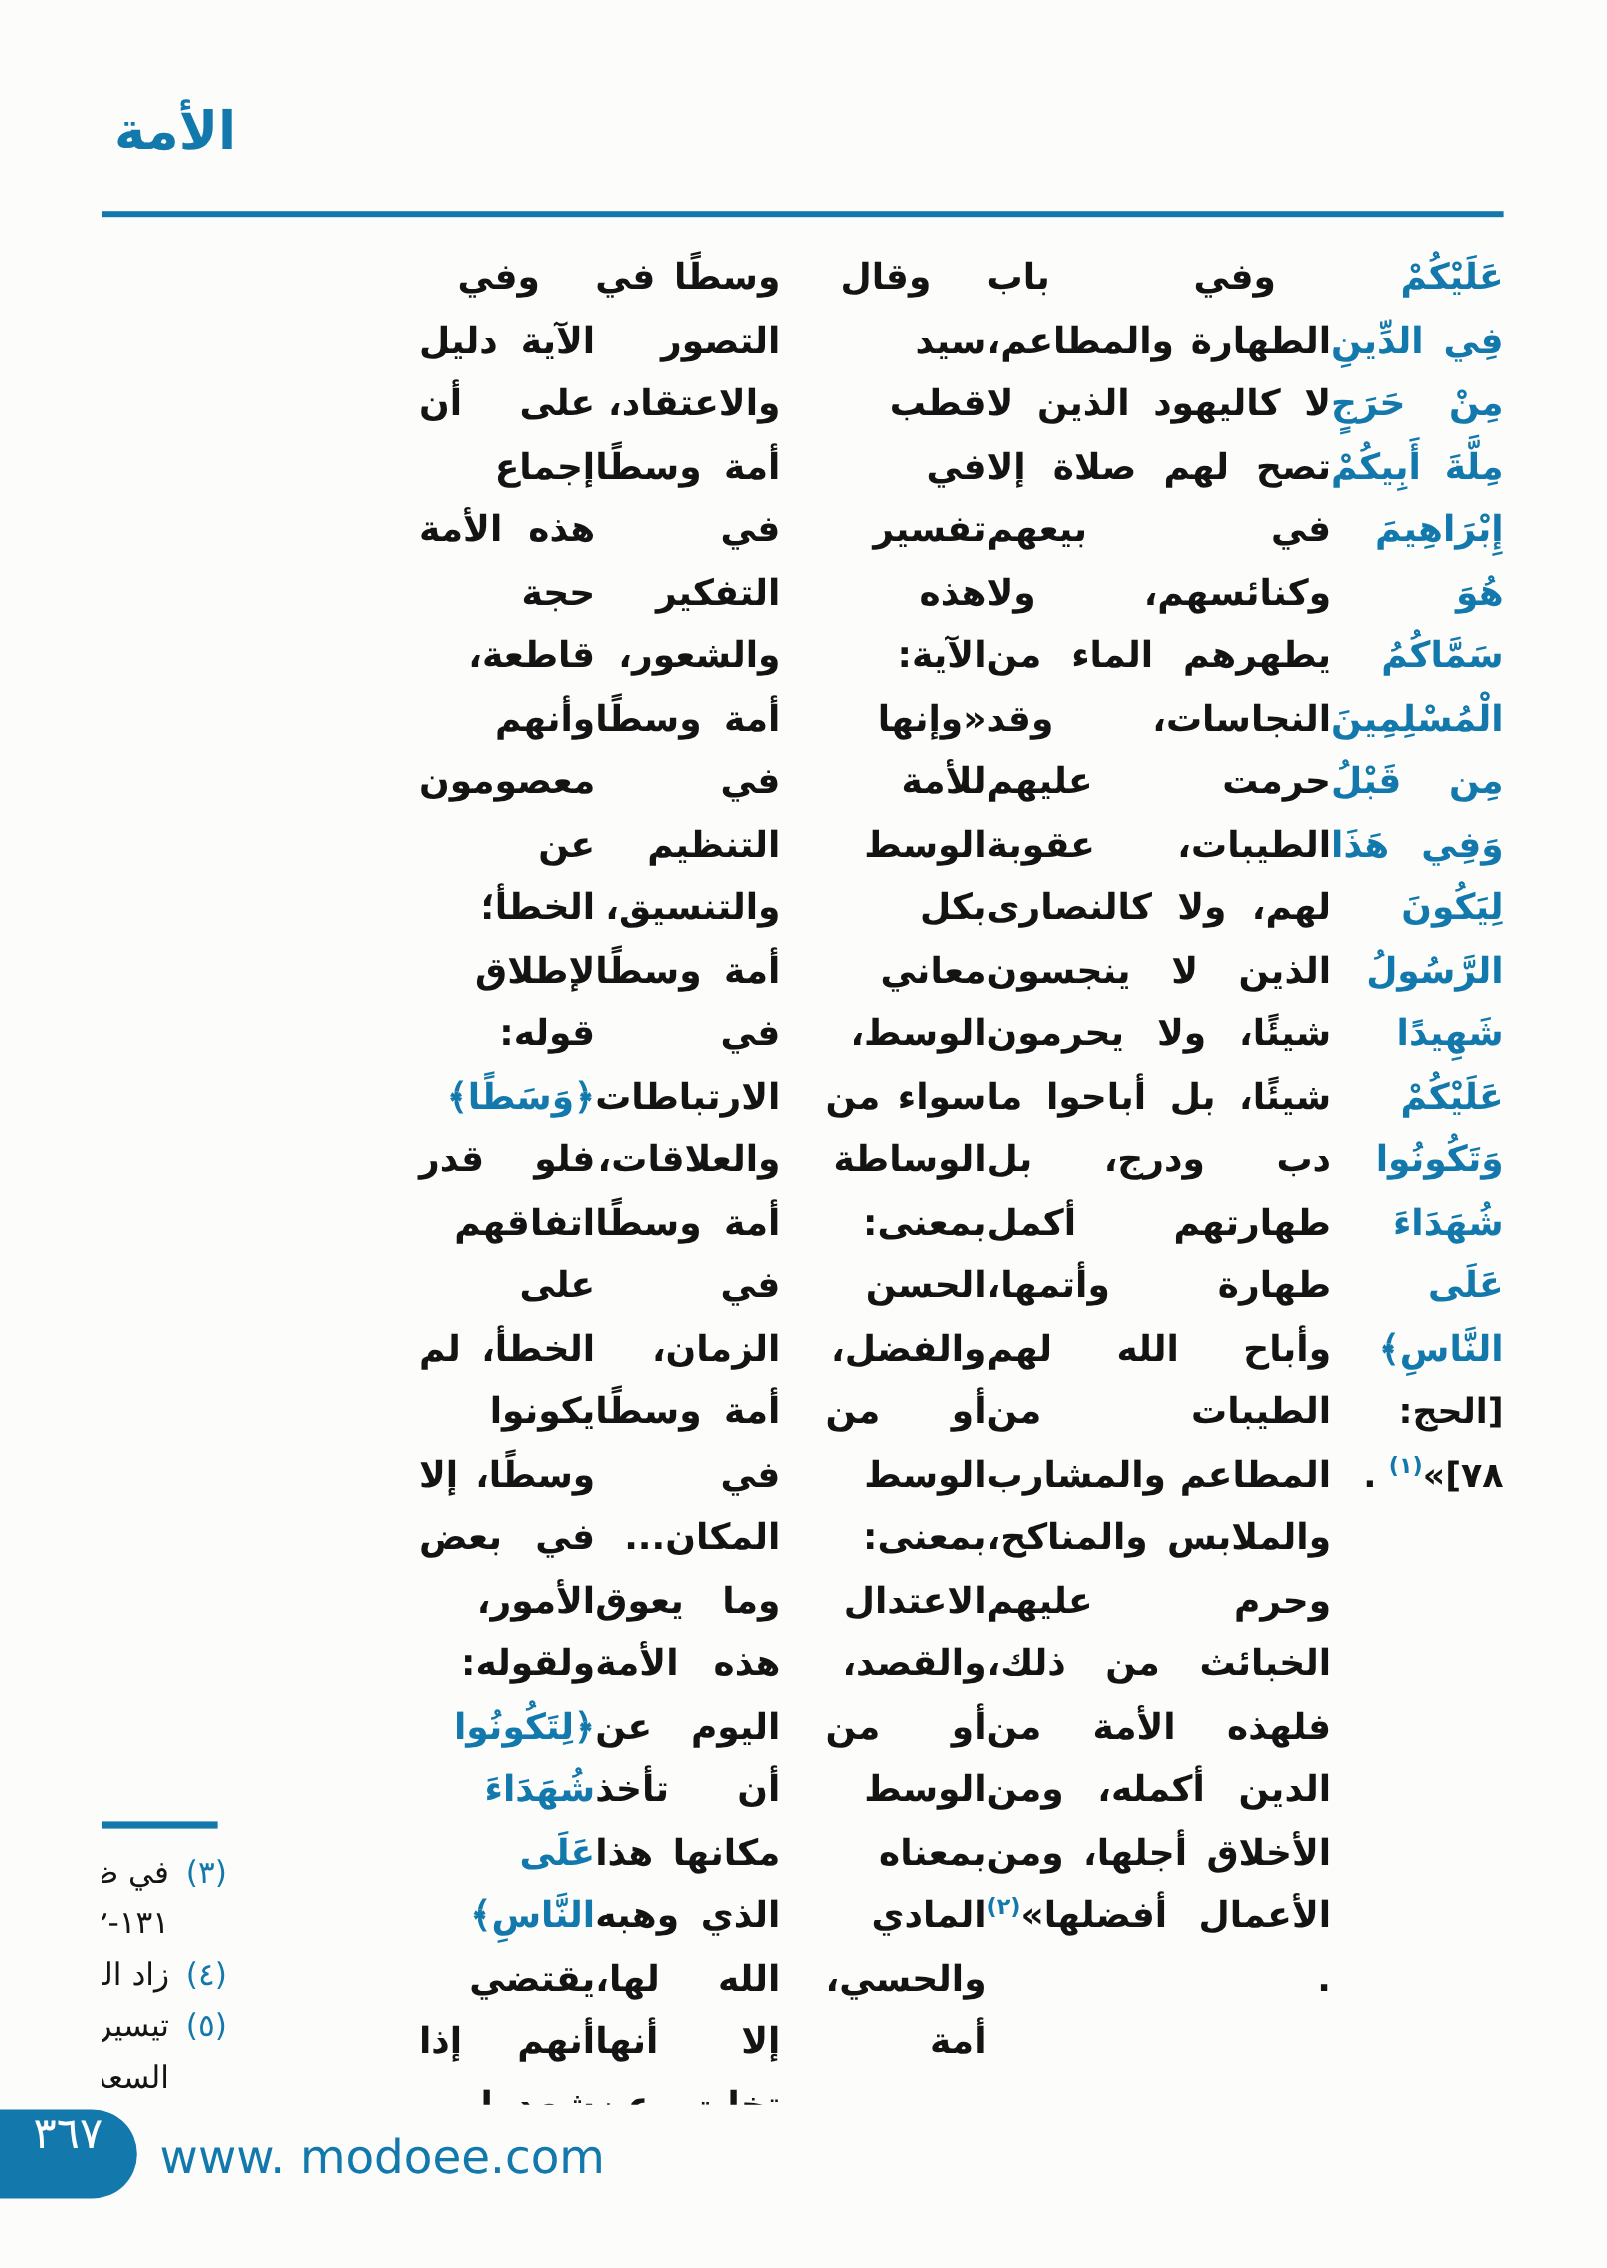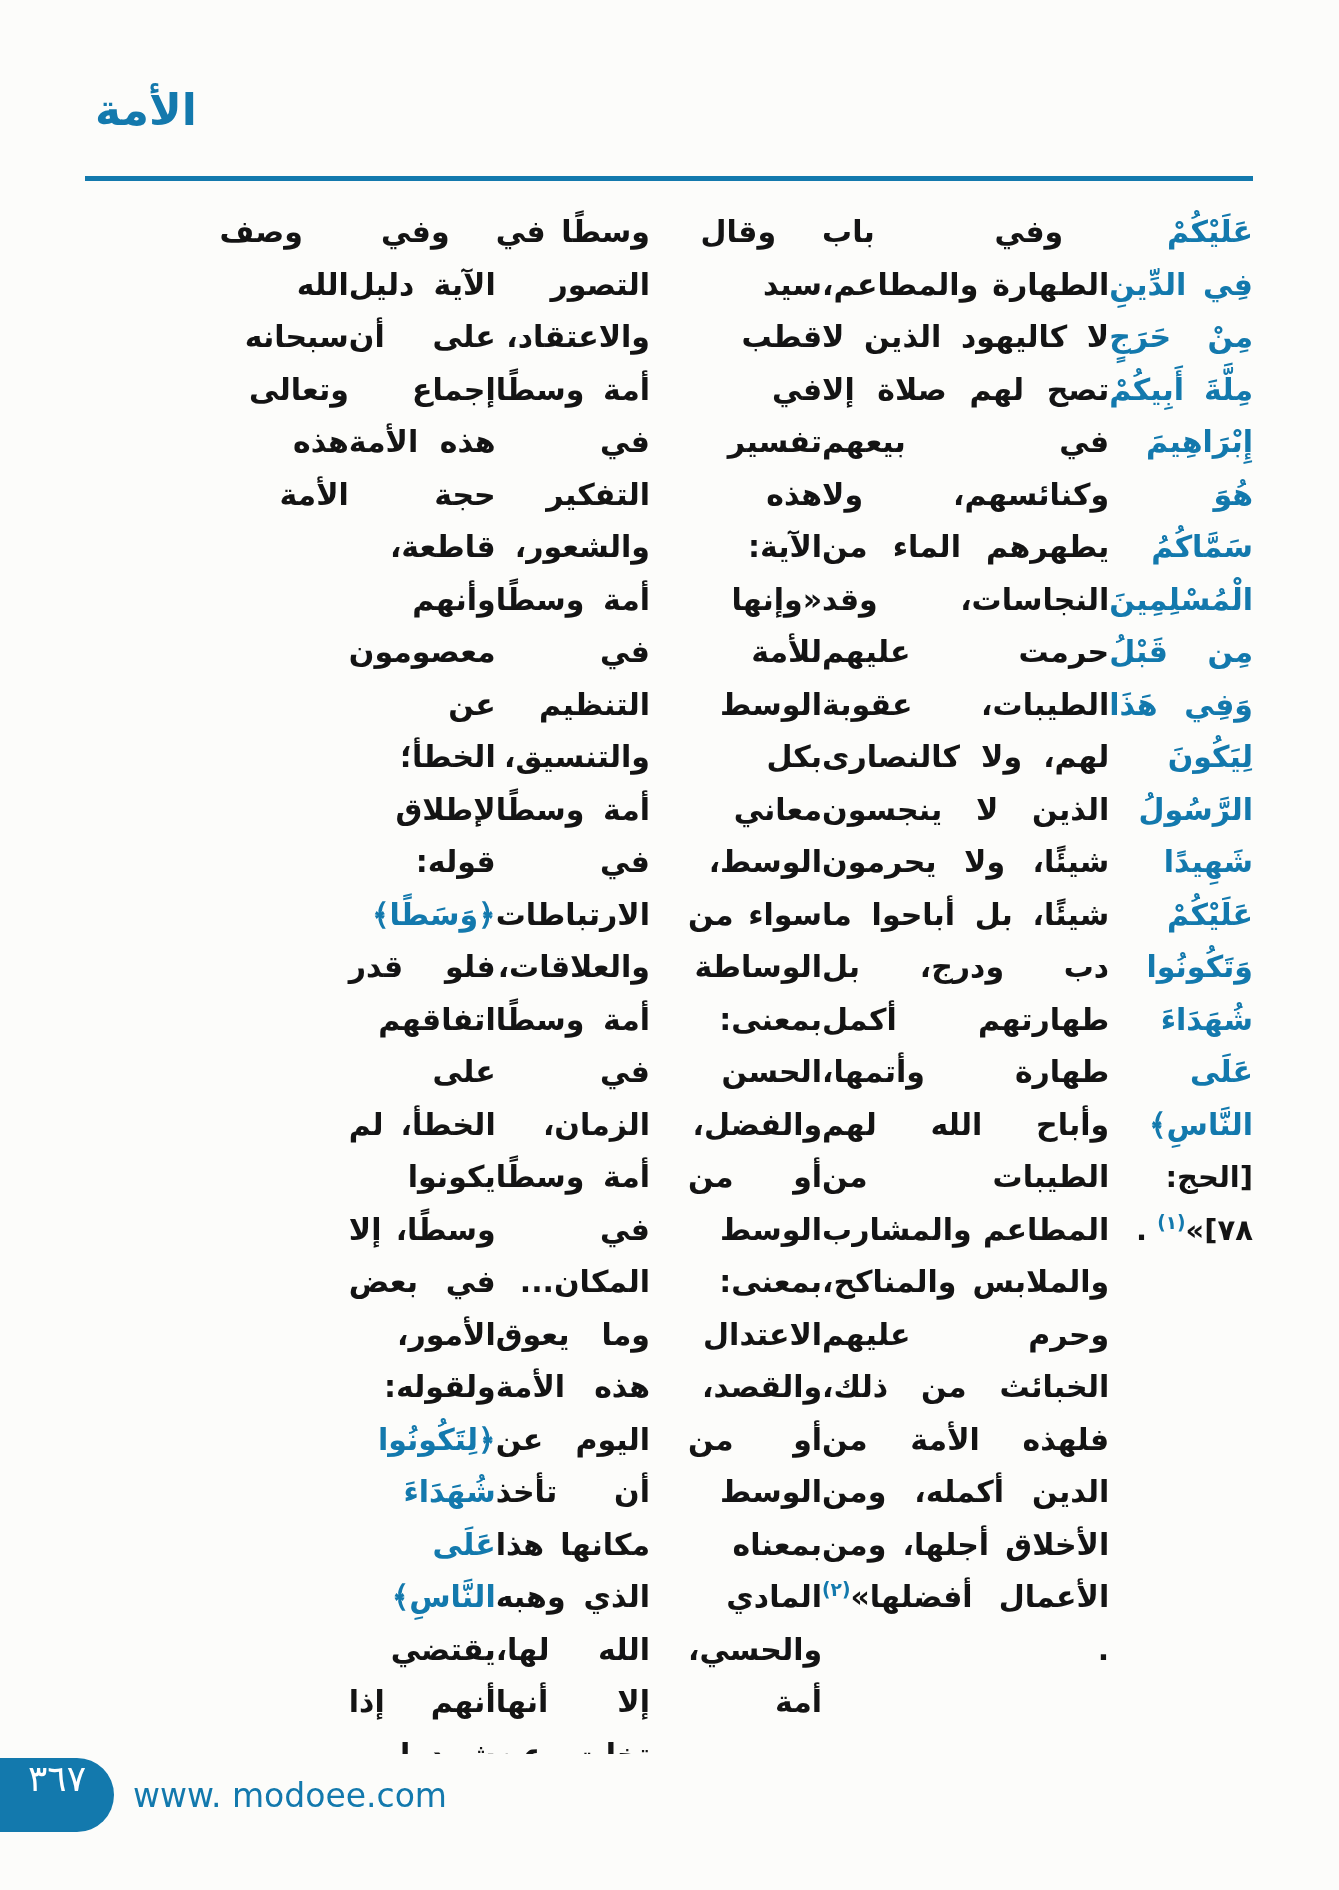--- a/index.html
+++ b/index.html
@@ -66,21 +66,21 @@
   .page-badge{
     position:absolute;left:0;top:1758px;width:114px;height:74px;
     background:var(--accent);
     border-radius:0 38px 38px 0;
     color:#ffffff;font-size:36px;
     display:flex;justify-content:center;
     direction:ltr;
   }
   .site{
     position:absolute;left:133px;top:1776px;
-    color:var(--accent);font-size:33px;
+    color:var(--accent);font-size:39px;
     direction:ltr;
   }
 </style>
 </head>
 <body>
 
 <div class="page">
 
   <div class="running-head">الأمة</div>
   <div class="head-rule"></div>
@@ -97,21 +97,20 @@
 
     </section>
 
     <section class="col col-b">
       <p><span>وسطًا في التصور والاعتقاد، أمة وسطًا في التفكير والشعور، أمة وسطًا في التنظيم والتنسيق، أمة وسطًا في الارتباطات والعلاقات، أمة وسطًا في الزمان، أمة وسطًا في المكان... وما يعوق هذه الأمة اليوم عن أن تأخذ مكانها هذا الذي وهبه الله لها، إلا أنها تخلت عن منهج الله الذي اختاره لها، واتخذت لها مناهج مختلفة، ليست هي التي اختارها الله لها»</span><span class="fn-mark">(٣)</span><span> .</span></p>
 
 
       <p class="indent"><span>وفي الآية دليل على أن إجماع هذه الأمة حجة قاطعة، وأنهم معصومون عن الخطأ؛ لإطلاق قوله: </span><span class="quran">﴿وَسَطًا﴾</span><span> فلو قدر اتفاقهم على الخطأ، لم يكونوا وسطًا، إلا في بعض الأمور، ولقوله: </span><span class="quran">﴿لِتَكُونُوا شُهَدَاءَ عَلَى النَّاسِ﴾</span><span> يقتضي أنهم إذا شهدوا على حكم أن الله أحله أو حرمه أو أوجبه، فإنها معصومة في ذلك، وفيها اشتراط العدالة في الحكم، والشهادة، والفتيا، ونحو ذلك</span><span class="fn-mark">(٥)</span><span> .</span></p>
 
 
-      <p class="indent">وصف الله سبحانه وتعالى هذه الأمة</p>
 
       <div class="footnotes">
         <div class="fn-rule"></div>
         <div class="fn-item">
           <span class="fn-num">(٣)</span>
           <span>في ظلال القرآن، 4/ ١٣١-١٣٢.</span>
         </div>
         <div class="fn-item">
           <span class="fn-num">(٤)</span>
           <span>زاد المسير، ١/ ١١٩.</span>

